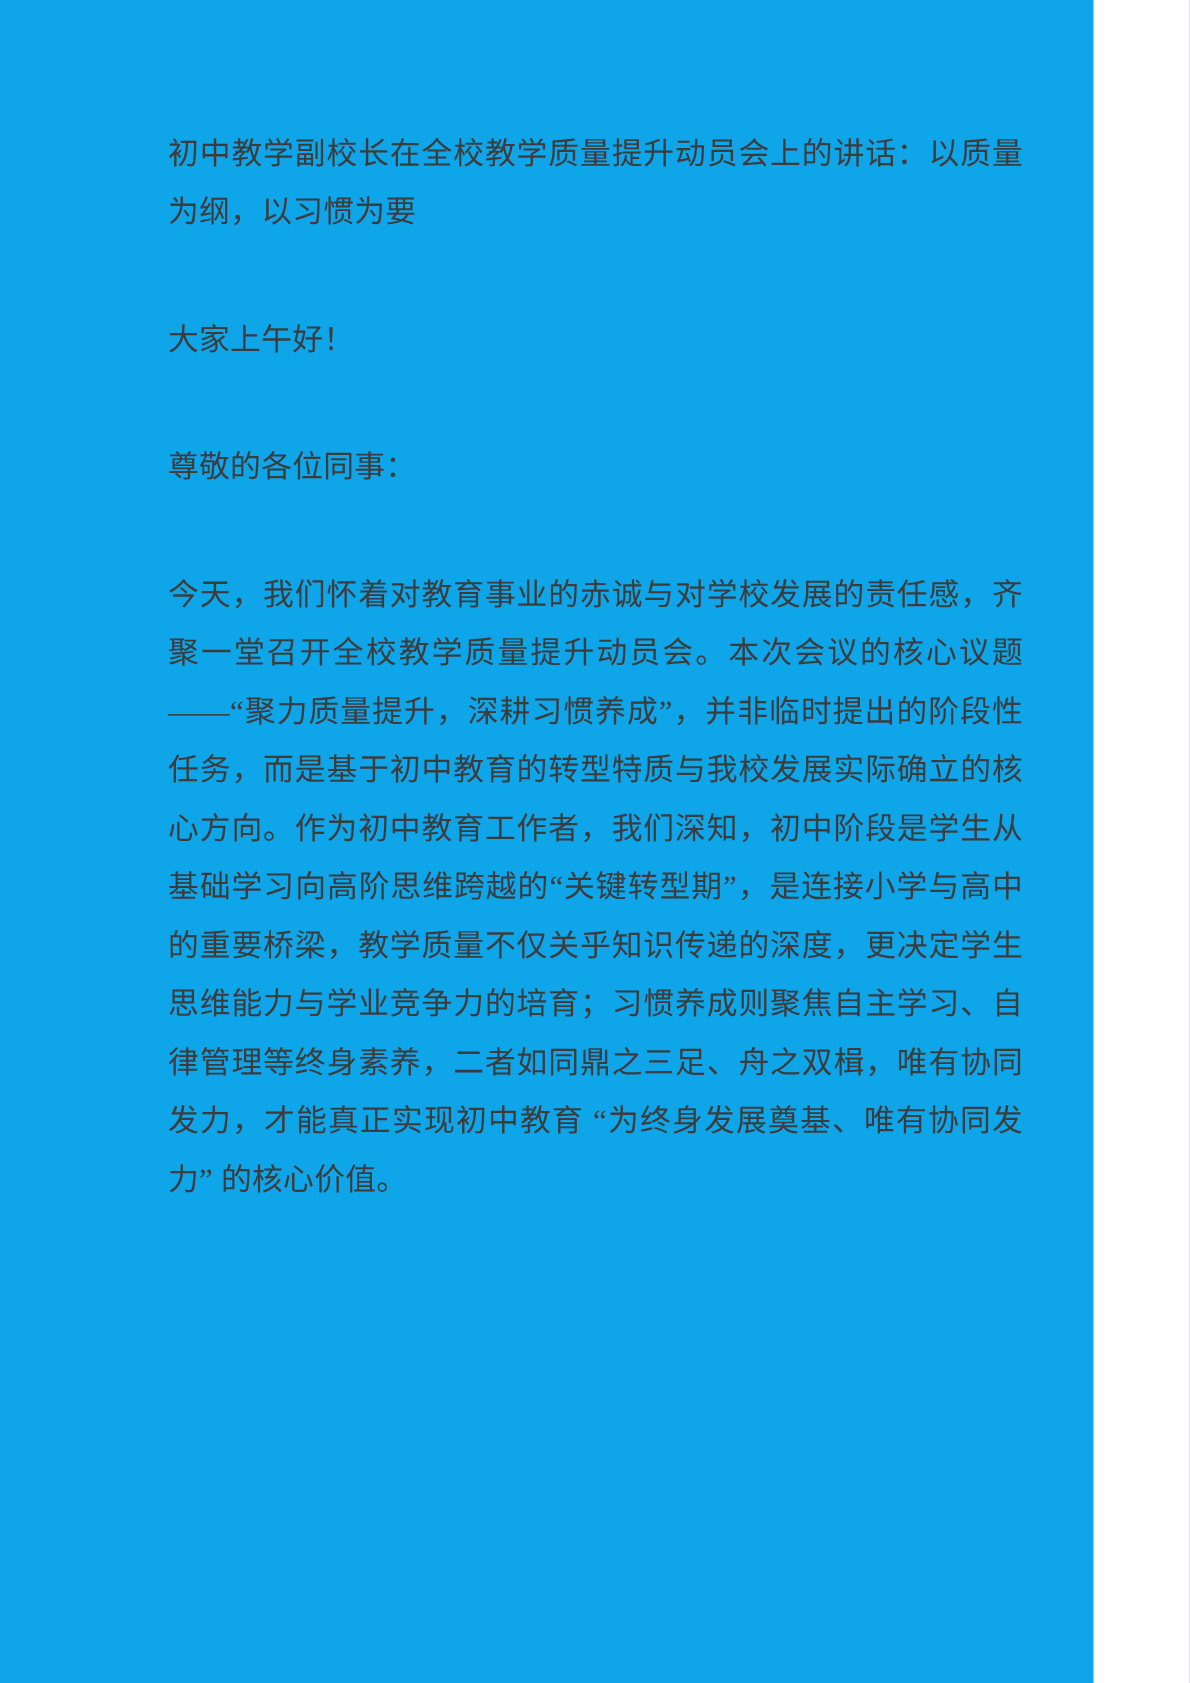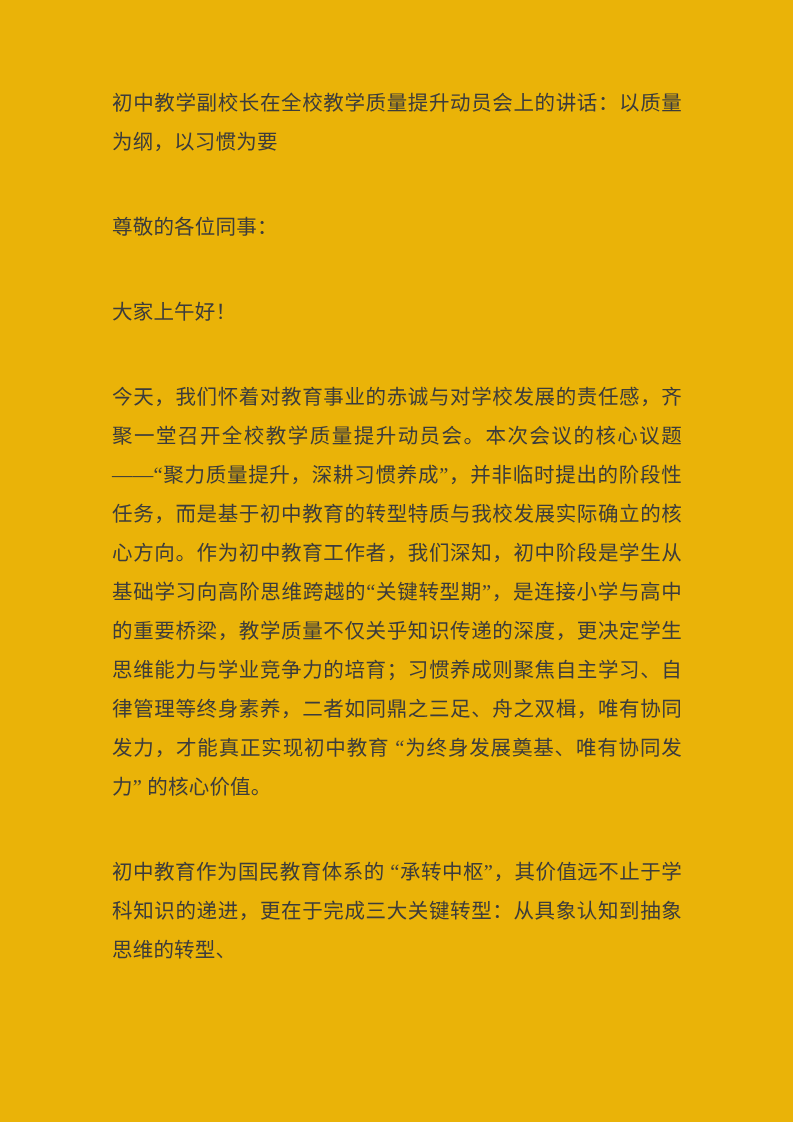--- a/index.html
+++ b/index.html
@@ -9,23 +9,23 @@
     background: #ffffff;
   }
 
   body {
     font-family: "Liberation Serif", "DejaVu Serif", serif;
     color: #3a3a3a;
   }
 
   .page {
     position: relative;
-    width: 793px;
+    width: 729px;
     height: 1122px;
-    background: #eab308;
+    background: #0ea5e9;
     overflow: hidden;
     box-sizing: border-box;
   }
 
   .doc-body {
     position: absolute;
     left: 112px;
     top: 84px;
     width: 570px;
   }
@@ -60,23 +60,22 @@
   }
 </style>
 </head>
 <body>
 
 <div class="page">
   <div class="doc-body">
 
     <p class="block title">初中教学副校长在全校教学质量提升动员会上的讲话：以质量为纲，以习惯为要</p>
 
+    <p class="block greeting">大家上午好！</p>
+
     <p class="block salutation">尊敬的各位同事：</p>
-
-    <p class="block greeting">大家上午好！</p>
 
     <p class="block para-main">今天，我们怀着对教育事业的赤诚与对学校发展的责任感，齐聚一堂召开全校教学质量提升动员会。本次会议的核心议题 ——“聚力质量提升，深耕习惯养成”，并非临时提出的阶段性任务，而是基于初中教育的转型特质与我校发展实际确立的核心方向。作为初中教育工作者，我们深知，初中阶段是学生从基础学习向高阶思维跨越的“关键转型期”，是连接小学与高中的重要桥梁，教学质量不仅关乎知识传递的深度，更决定学生思维能力与学业竞争力的培育；习惯养成则聚焦自主学习、自律管理等终身素养，二者如同鼎之三足、舟之双楫，唯有协同发力，才能真正实现初中教育 “为终身发展奠基、唯有协同发力” 的核心价值。</p>
 
 
-    <p class="block para-main">初中教育作为国民教育体系的 “承转中枢”，其价值远不止于学科知识的递进，更在于完成三大关键转型：从具象认知到抽象思维的转型、</p>
 
   </div>
 </div>
 
 </body></html>

